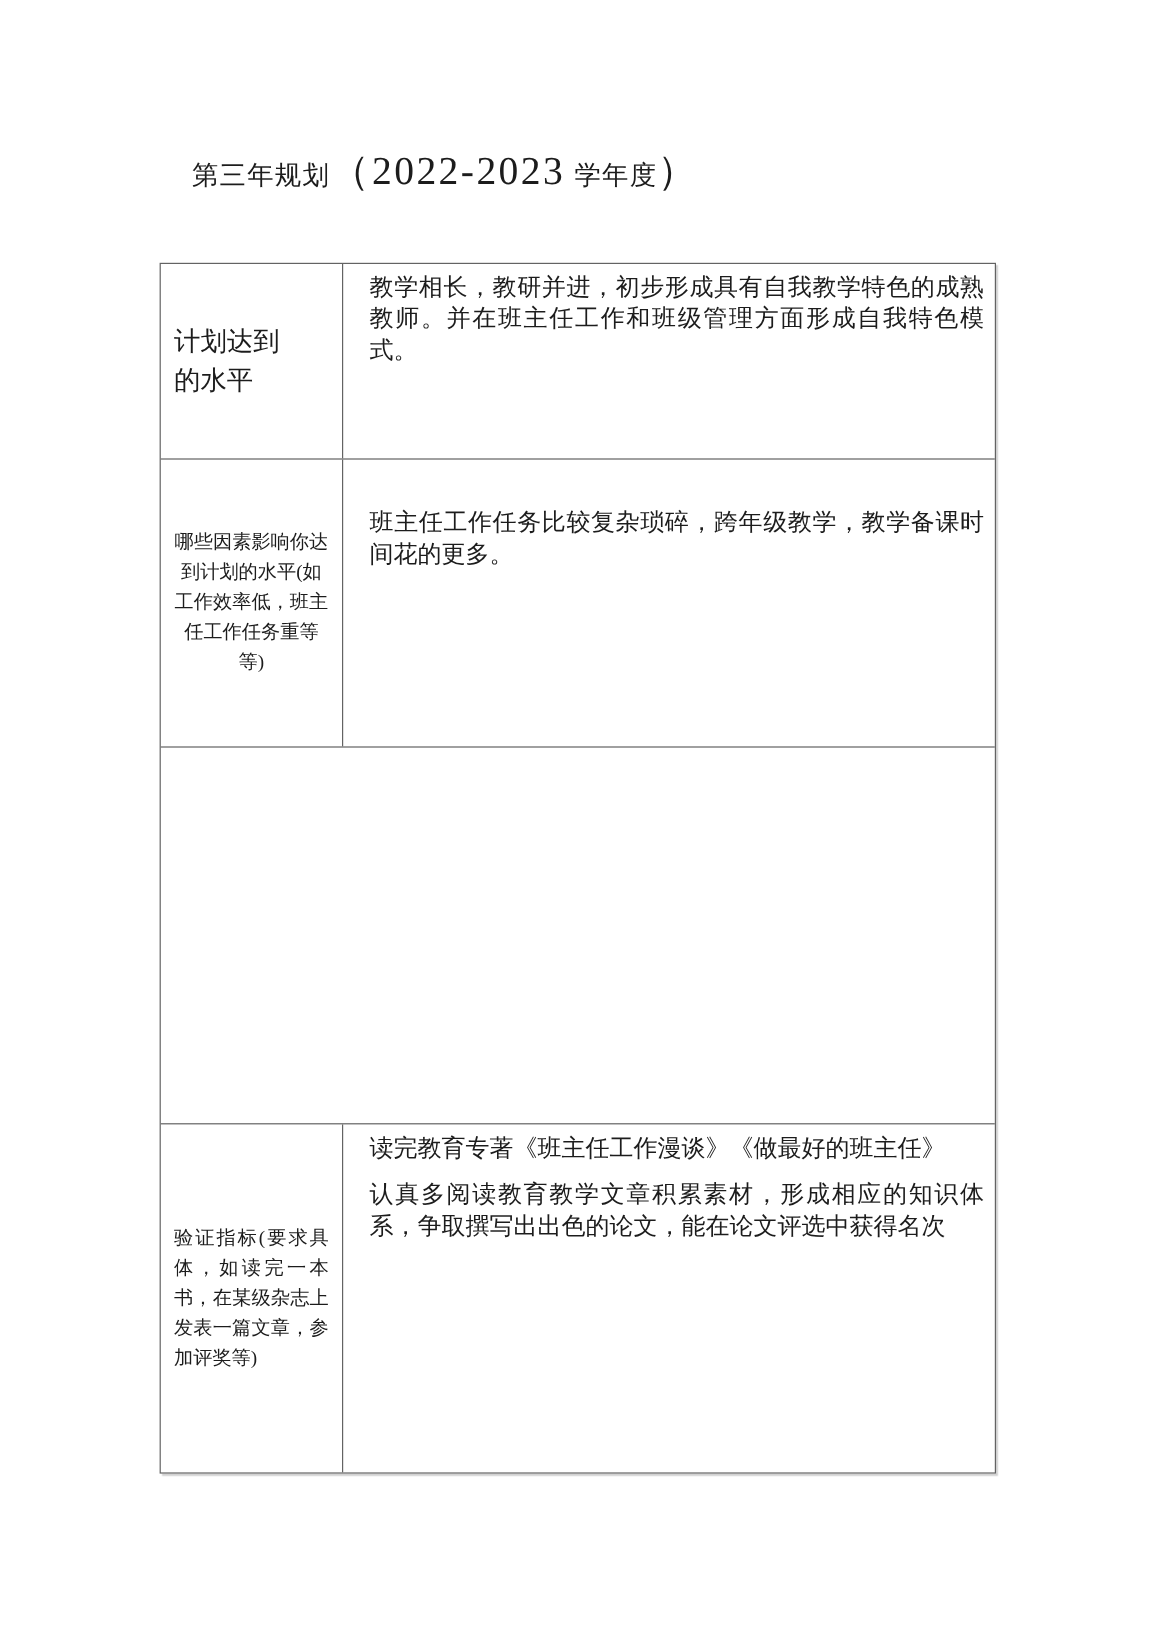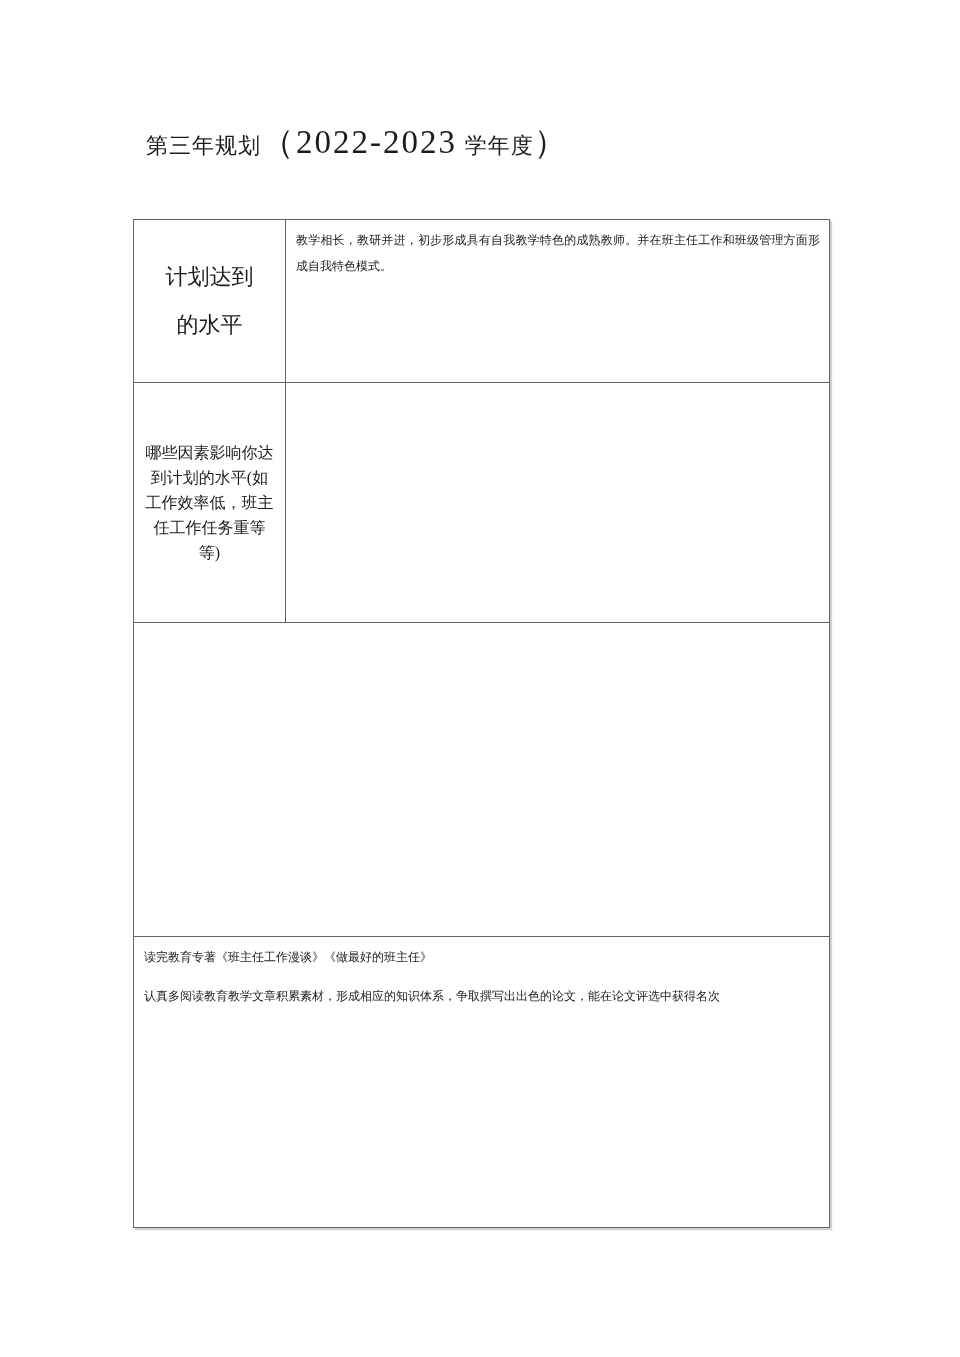--- a/index.html
+++ b/index.html
@@ -11,21 +11,21 @@
     position: relative;
     width: 960px;
     height: 1357px;
     background: #ffffff;
     font-family: "Liberation Serif", "DejaVu Serif", serif;
     color: #1c1c1c;
     overflow: hidden;
   }
   .doc-title {
     position: absolute;
-    left: 146px;
+    left: 160px;
     top: 120px;
     margin: 0;
     font-weight: normal;
     white-space: nowrap;
   }
   .t-cjk {
     font-size: 22px;
     letter-spacing: 1px;
   }
   .t-num {
@@ -71,33 +71,33 @@
     overflow: hidden;
   }
   .row2 .cell-right { padding-top: 40px; }
   .label {
     width: 100%;
     font-size: 16px;
     line-height: 25px;
   }
   .row1 .label {
     font-size: 22px;
-    line-height: 48px;
-    text-align: center;
+    line-height: 32px;
+    text-align: left;
     white-space: pre-line;
   }
   .row2 .label { text-align: center; }
   .row3 .label,
   .row4 .label {
     text-align: justify;
     text-justify: inter-ideograph;
   }
   .para {
-    margin: 0 0 13px 0;
-    font-size: 12px;
+    margin: 0 0 13px 12px;
+    font-size: 20px;
     line-height: 26px;
     text-align: justify;
     text-justify: inter-ideograph;
   }
 </style>
 </head>
 <body>
 
 <div class="page">
 
@@ -118,28 +118,32 @@
           </div>
       </div>
     </div>
 
     <div class="t-row row2">
       <div class="cell-left">
         <div class="label">哪些因素影响你达到计划的水平(如工作效率低，班主任工作任务重等等)</div>
       </div>
       <div class="cell-right">
         <div class="paras">
+            <p class="para">班主任工作任务比较复杂琐碎，跨年级教学，教学备课时间花的更多。</p>
           </div>
       </div>
     </div>
 
     <div class="t-row row3">
     </div>
 
     <div class="t-row row4">
+      <div class="cell-left">
+        <div class="label">验证指标(要求具体，如读完一本书，在某级杂志上发表一篇文章，参加评奖等)</div>
+      </div>
       <div class="cell-right">
         <div class="paras">
             <p class="para">读完教育专著《班主任工作漫谈》《做最好的班主任》</p>
             <p class="para">认真多阅读教育教学文章积累素材，形成相应的知识体系，争取撰写出出色的论文，能在论文评选中获得名次</p>
           </div>
       </div>
     </div>
 
   </div>
 </div>

